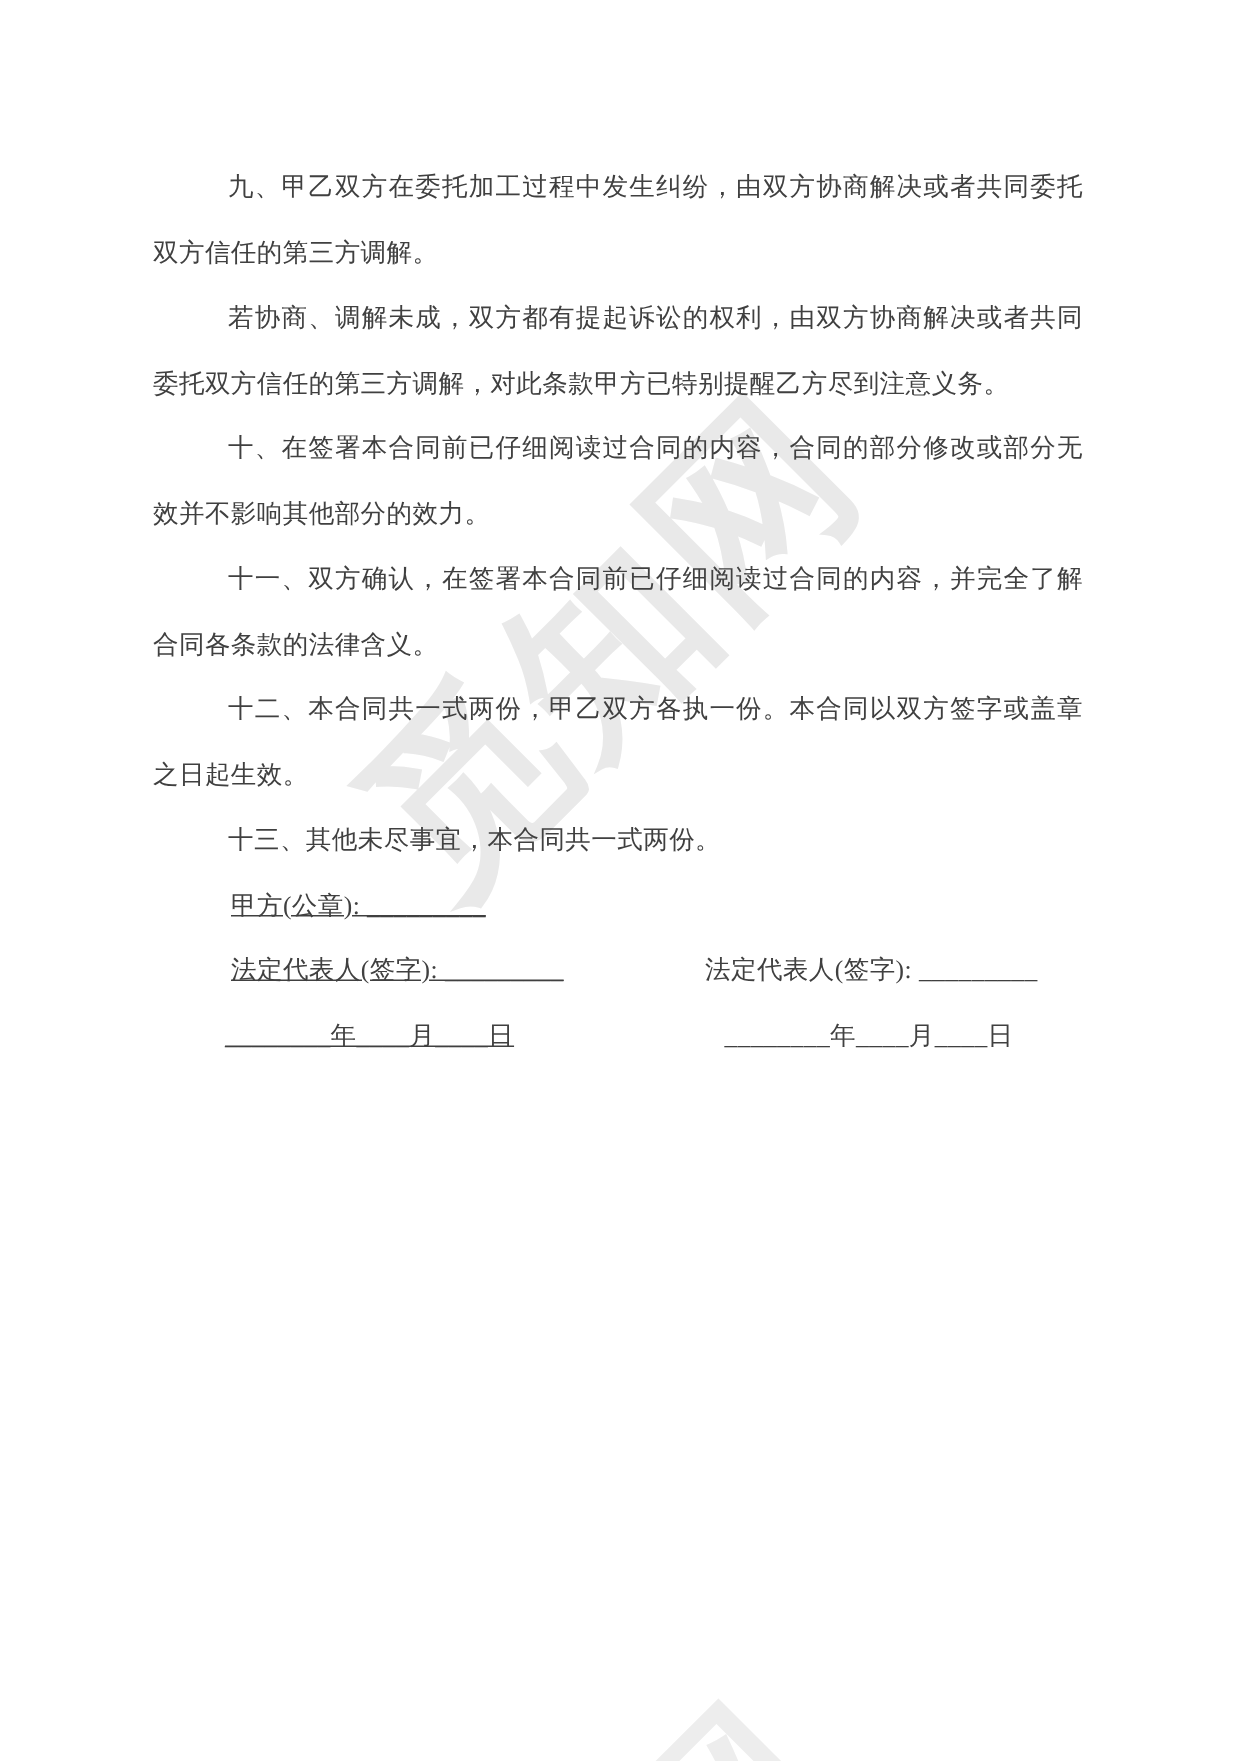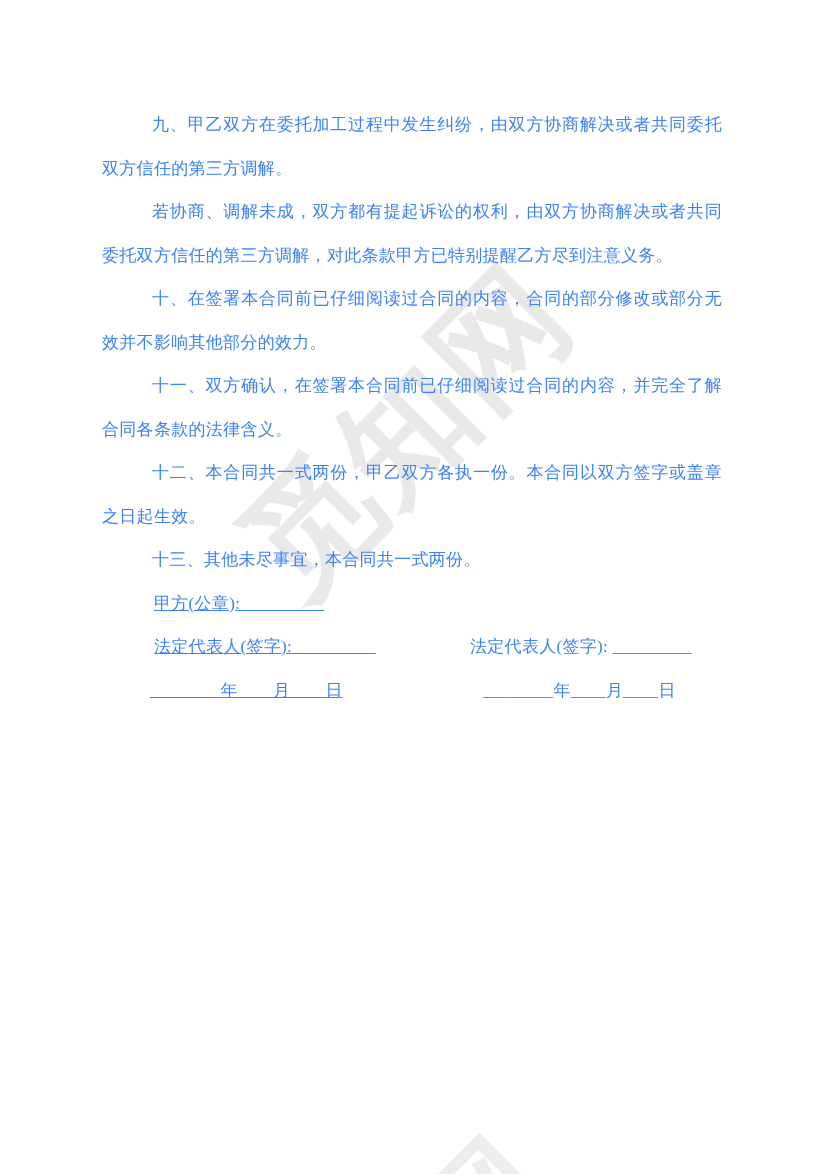--- a/index.html
+++ b/index.html
@@ -55,21 +55,21 @@
     user-select: none;
   }
   
   .content {
     position: relative;
     z-index: 1;
     padding: 103px 108px 0 102px;
     font-size: 17px;
     letter-spacing: 0.3px;
     line-height: 43.5px;
-    color: #3b82f6;
+    color: #404040;
   }
   .content p {
     margin: 0;
     text-indent: 50px;
     text-align: justify;
   }
   
   .sig-row {
     position: relative;
     height: 43.5px;

